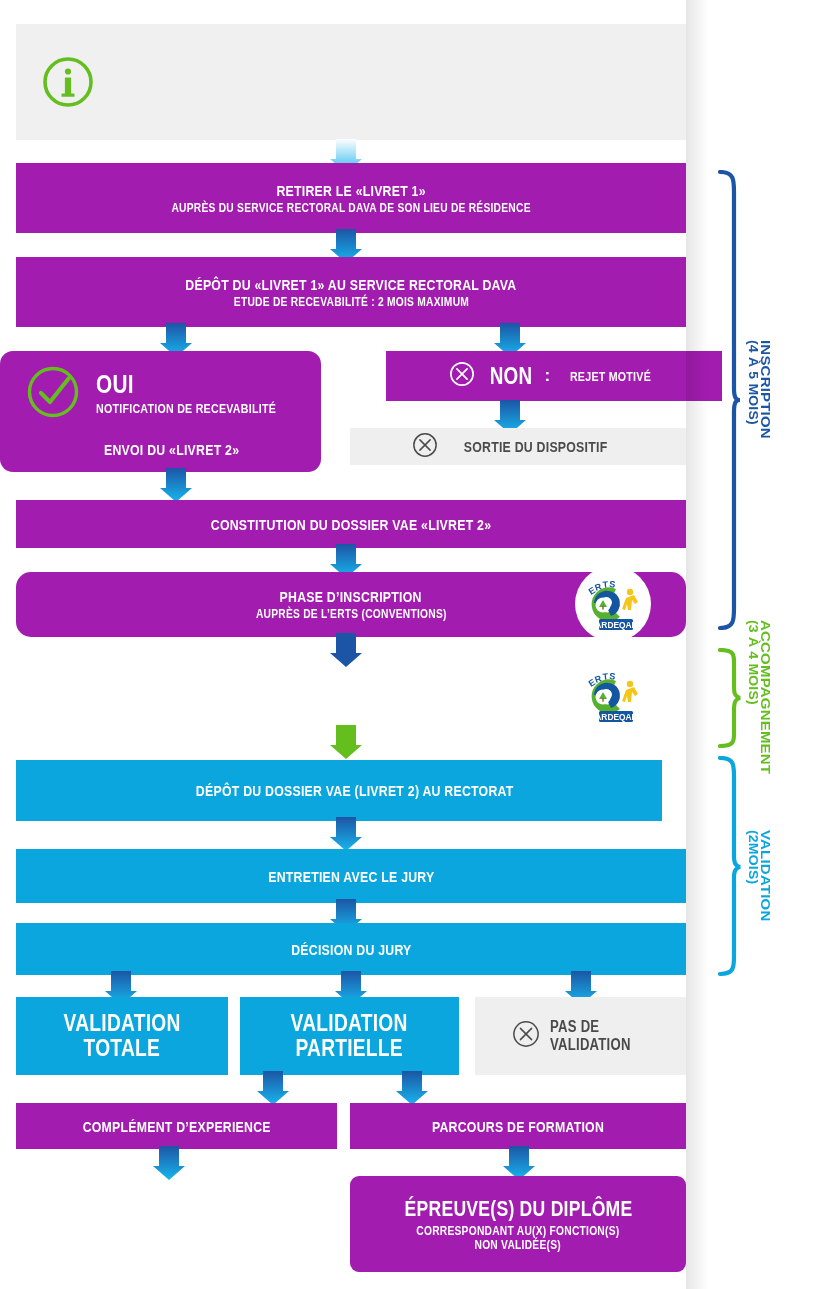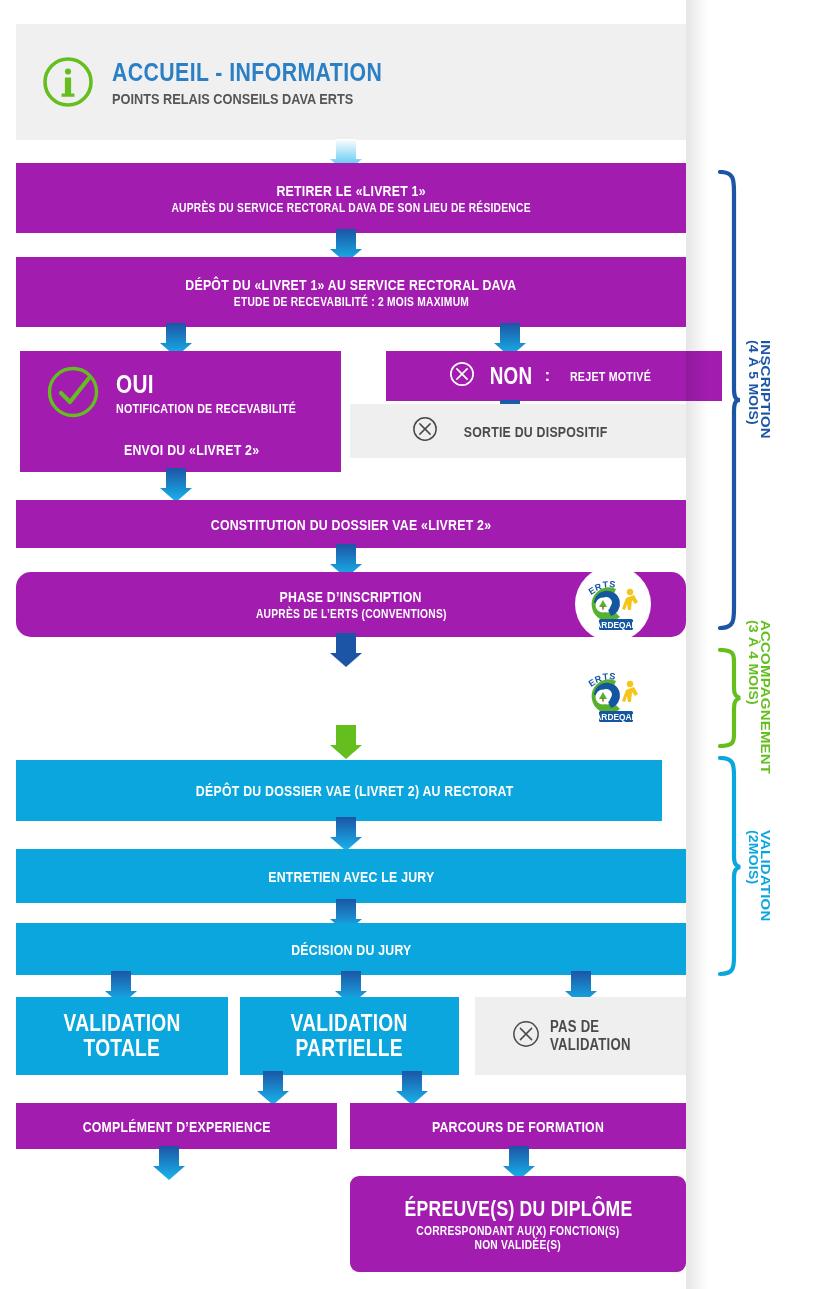--- a/index.html
+++ b/index.html
@@ -107,24 +107,20 @@
 
   <div id="header">
     <span class="info-icon">
       <svg viewBox="0 0 52 52" width="52" height="52">
         <circle cx="26" cy="26" r="23" fill="none" stroke="#64bf1e" stroke-width="3.6"></circle>
         <circle cx="26" cy="15.5" r="3.1" fill="#64bf1e"></circle>
         <rect x="22.9" y="21.5" width="6.2" height="18" rx="0.6" fill="#64bf1e"></rect>
         <rect x="19.5" y="37.4" width="13" height="3.4" rx="0.6" fill="#64bf1e"></rect>
       </svg>
     </span>
-    <div class="htext">
-      <div class="htitle">ACCUEIL - INFORMATION</div>
-      <div class="hsub">POINTS RELAIS CONSEILS DAVA ERTS</div>
-    </div>
   </div>
 
   <div class="arrow" style="left:330px; top:139px;">
     <svg viewBox="0 0 32 34" width="32" height="34">
       <defs>
           <linearGradient id="gA" x1="0" y1="0" x2="0" y2="1">
         <stop offset="0%" stop-color="#ffffff"></stop>
             <stop offset="100%" stop-color="#2fb9ec"></stop>
       </linearGradient>
         </defs>
@@ -164,21 +160,21 @@
         </defs>
       <polygon points="6,0 26,0 26,20 32,20 16,34 0,20 6,20" fill="url(#gC)"></polygon>
     </svg>
   </div>
   <div class="arrow" style="left:494px; top:323px;">
     <svg viewBox="0 0 32 34" width="32" height="34">
       <polygon points="6,0 26,0 26,20 32,20 16,34 0,20 6,20" fill="url(#gC)"></polygon>
     </svg>
   </div>
 
-  <div class="box navy" id="oui-box" style="left:20px; top:351px; width:321px; height:121px;">
+  <div class="box navy" id="oui-box" style="left:0; top:351px; width:321px; height:121px;border-radius:13px;">
     <div id="oui-row">
       <span id="oui-check">
         <svg viewBox="0 0 54 54" width="54" height="54">
           <circle cx="27" cy="27" r="23.5" fill="none" stroke="#64bf1e" stroke-width="3.4"></circle>
           <polyline points="15,28 24,37 43,13" fill="none" stroke="#64bf1e" stroke-width="4.2" stroke-linecap="round" stroke-linejoin="round"></polyline>
         </svg>
       </span>
       <div id="oui-texts">
         <div id="oui-word">OUI</div>
         <div id="oui-note">NOTIFICATION DE RECEVABILITÉ</div>
@@ -201,21 +197,21 @@
       <span style="font-size:13px; font-weight:bold; transform:scaleX(0.82); display:inline-block;">REJET MOTIVÉ</span>
     </div>
   </div>
 
   <div class="arrow" style="left:494px; top:400px;">
     <svg viewBox="0 0 32 34" width="32" height="34">
       <polygon points="6,0 26,0 26,20 32,20 16,34 0,20 6,20" fill="url(#gC)"></polygon>
     </svg>
   </div>
 
-  <div class="box grey" style="left:350px; top:404px; width:336px; height:54px;">
+  <div class="box grey" style="left:350px; top:428px; width:336px; height:37px;">
     <div class="iconrow">
       <span class="xcircle">
         <svg viewBox="0 0 28 28" width="26" height="26">
           <circle cx="14" cy="14" r="12" fill="none" stroke="#4a4a4a" stroke-width="1.6"></circle>
           <line x1="8.5" y1="8.5" x2="19.5" y2="19.5" stroke="#4a4a4a" stroke-width="1.6" stroke-linecap="round"></line>
           <line x1="19.5" y1="8.5" x2="8.5" y2="19.5" stroke="#4a4a4a" stroke-width="1.6" stroke-linecap="round"></line>
         </svg>
       </span>
       <span class="t1" style="color:#4a4a4a;">SORTIE DU DISPOSITIF</span>
     </div>

